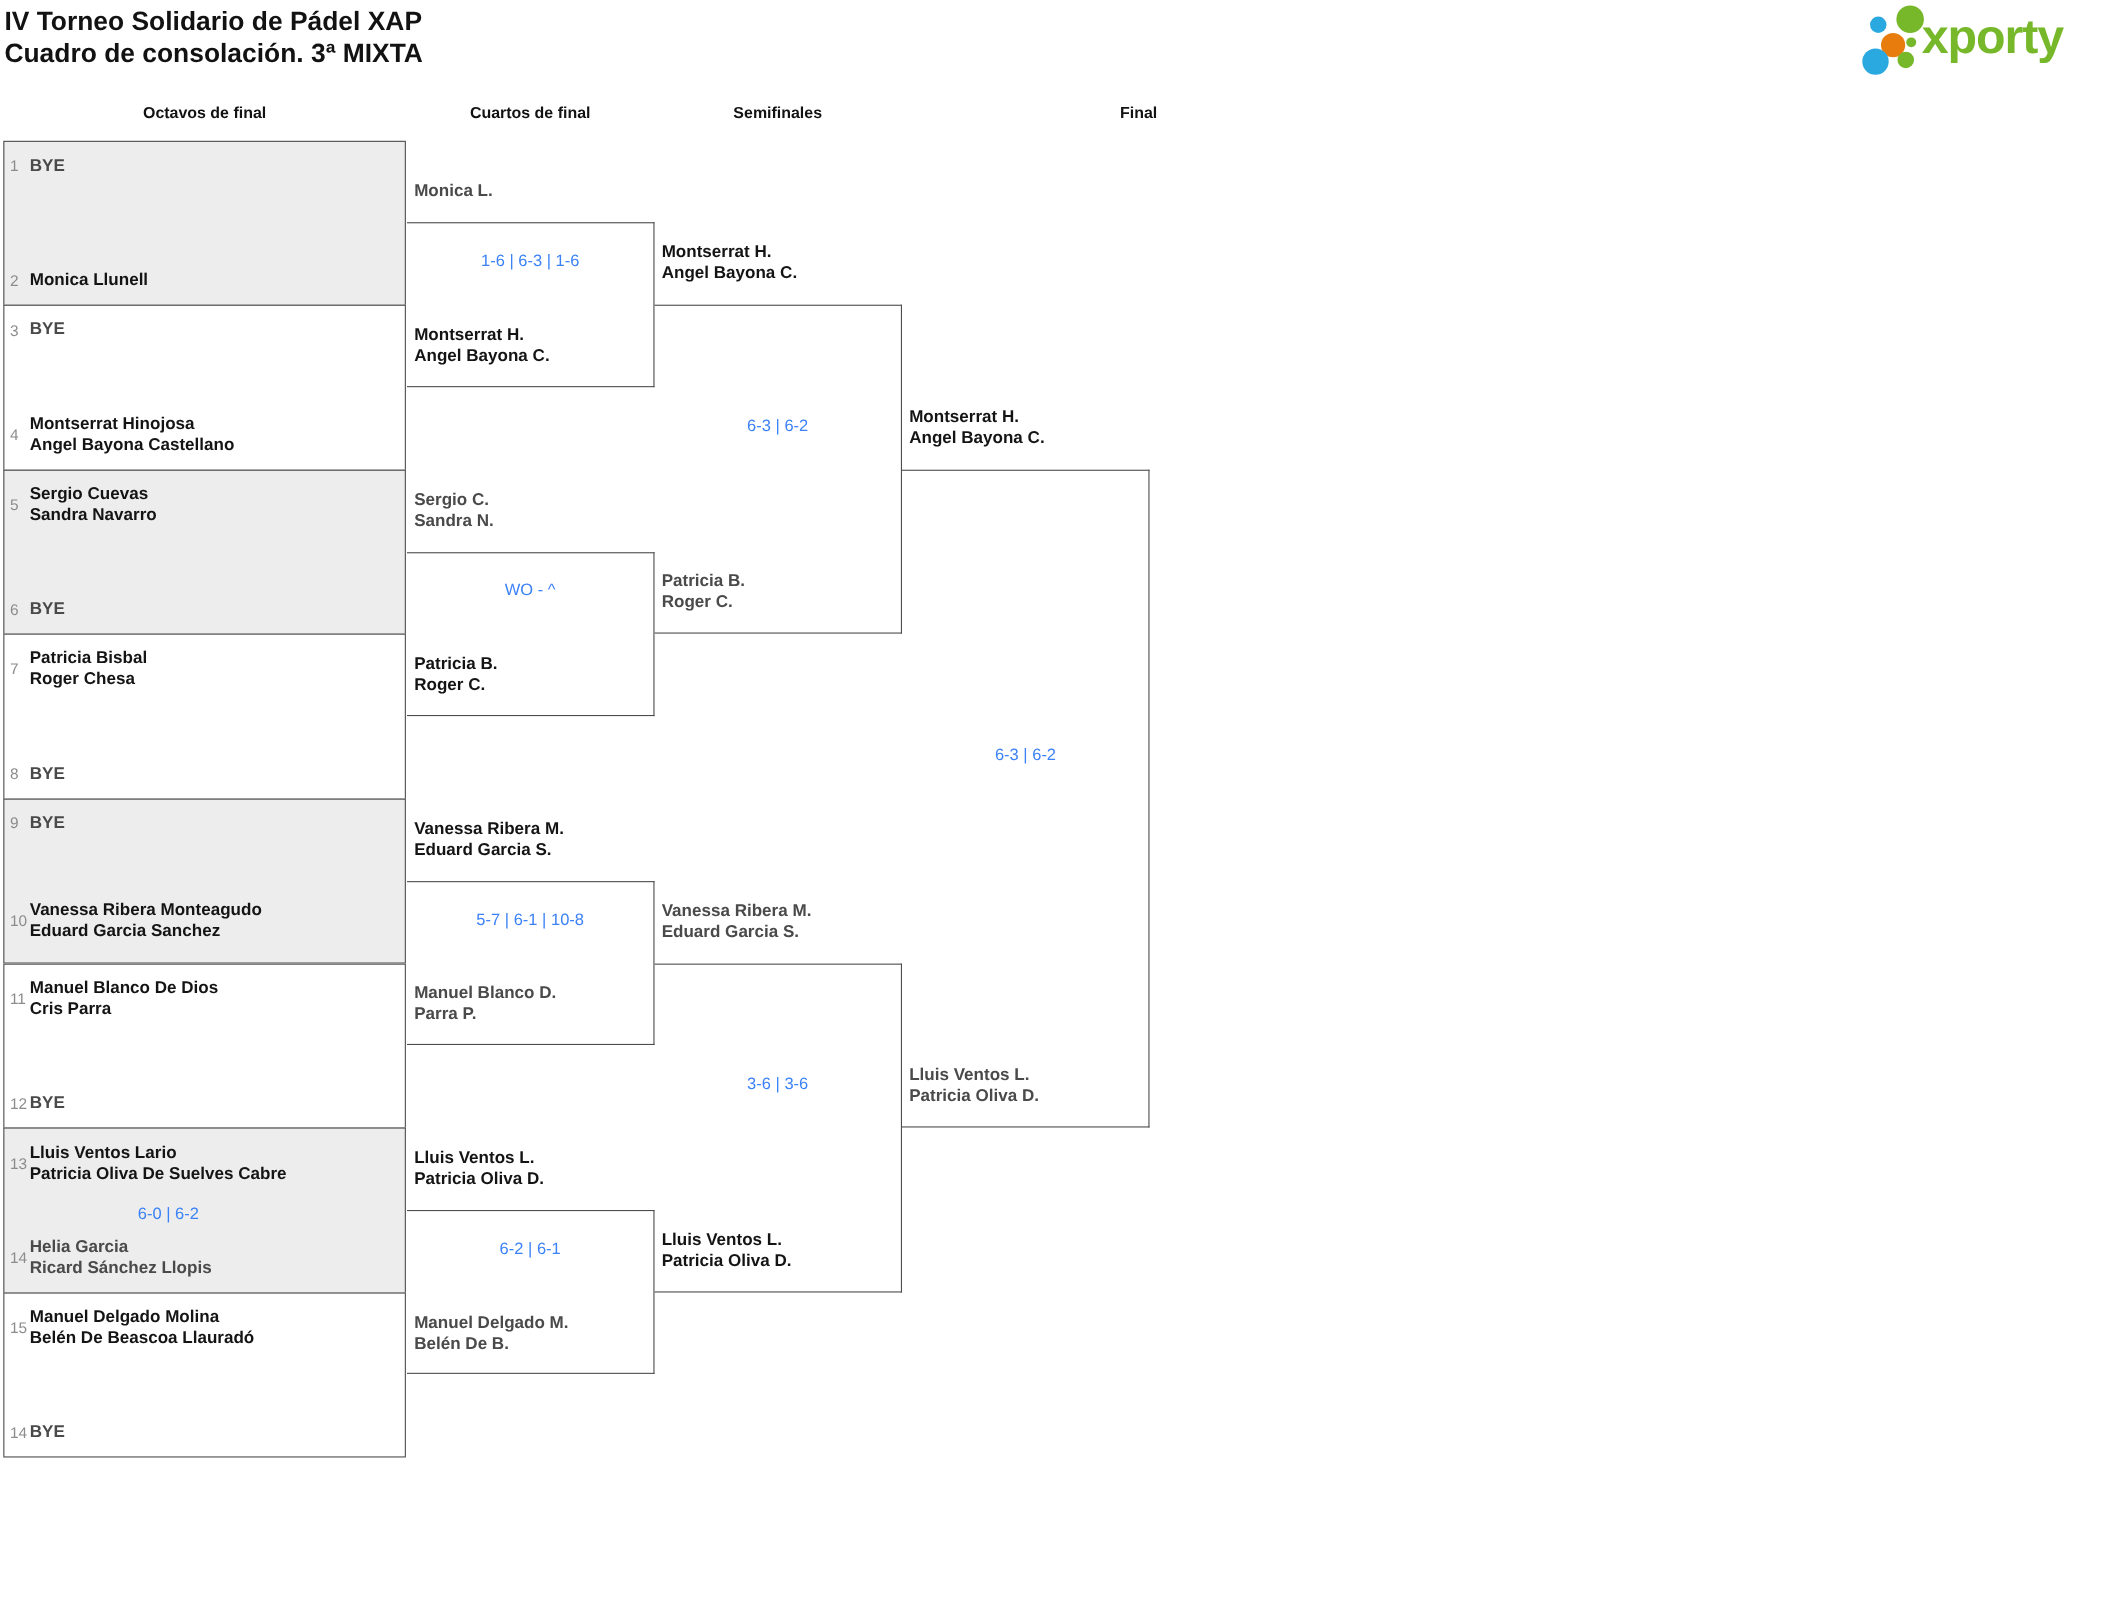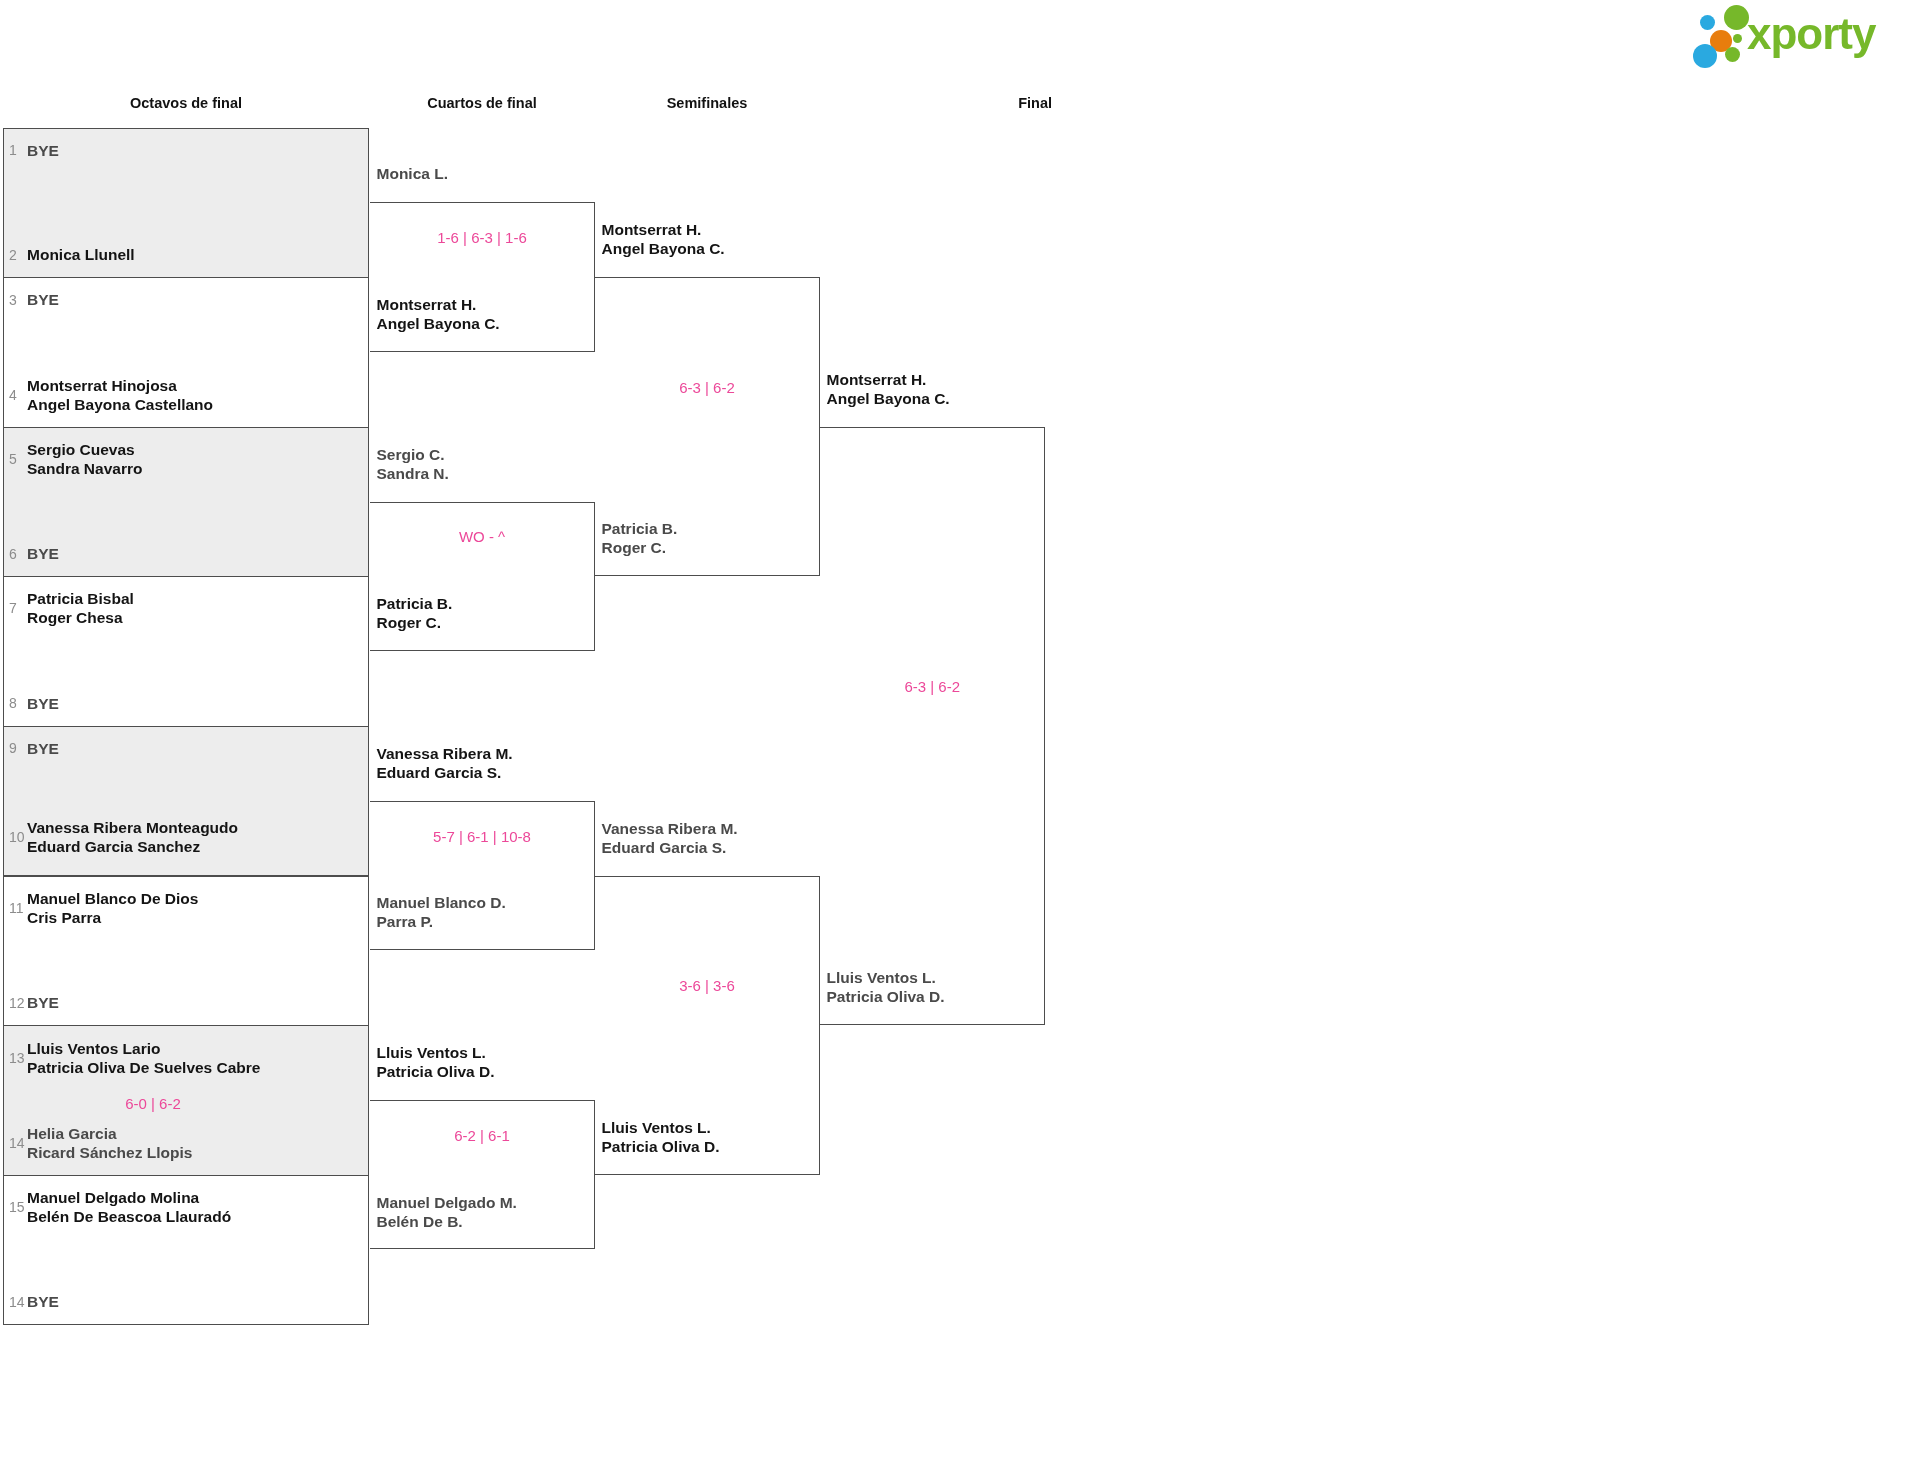--- a/index.html
+++ b/index.html
@@ -11,30 +11,34 @@
   .obox{position:absolute;box-sizing:border-box;border:1px solid #4d4d4d;background:#fff;}
   .obox.gray{background:#ededed;}
   .mbox{position:absolute;box-sizing:border-box;border:1px solid #4d4d4d;border-left:none;background:transparent;}
   .seed{position:absolute;display:flex;align-items:center;}
   .seed .num{flex:none;width:18px;font-size:14px;color:#8c8c8c;}
   .name-line{font-size:15.5px;line-height:19px;white-space:nowrap;}
   .winner .name-line{font-weight:700;color:#141414;}
   .loser .name-line{font-weight:700;color:#4a4a4a;}
   .participant{position:absolute;}
   .score{position:absolute;height:18px;line-height:18px;text-align:center;
-       font-size:15px;color:#ec4899;white-space:nowrap;}
+       font-size:15px;color:#3b82f6;white-space:nowrap;}
   .logo{position:absolute;left:0;top:0;}
   .dot{position:absolute;border-radius:50%;}
   .logo-text{position:absolute;font-size:44px;font-weight:700;letter-spacing:-1px;}
 </style>
 </head>
 <body>
 
 <div id="app">
 
+  <div style="position:absolute;left:4px;top:5px;">
+    <div class="title-line">IV Torneo Solidario de Pádel XAP</div>
+    <div class="title-line">Cuadro de consolación. 3ª MIXTA</div>
+  </div>
 
   <div class="round-header" style="left:66px;">Octavos de final</div>
   <div class="round-header" style="left:362px;">Cuartos de final</div>
   <div class="round-header" style="left:587px;">Semifinales</div>
   <div class="round-header" style="left:812px;text-align:right;">Final</div>
 
   <div class="logo">
     <span class="logo-text" style="left: 1747px; top: 9px; color: rgb(118, 184, 42);">xporty</span>
   <div class="dot" style="left: 1699.5px; top: 14.5px; width: 15px; height: 15px; background: rgb(42, 169, 224);"></div>
       <div class="dot" style="left: 1723.5px; top: 4.5px; width: 25px; height: 25px; background: rgb(118, 184, 42);"></div>

